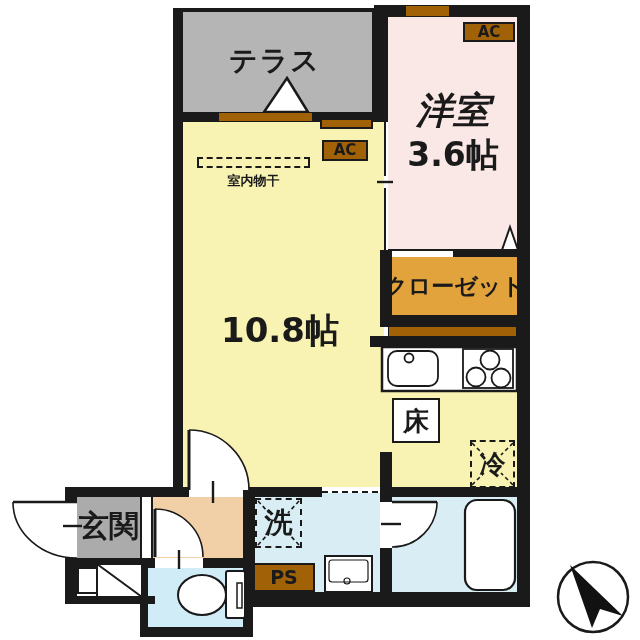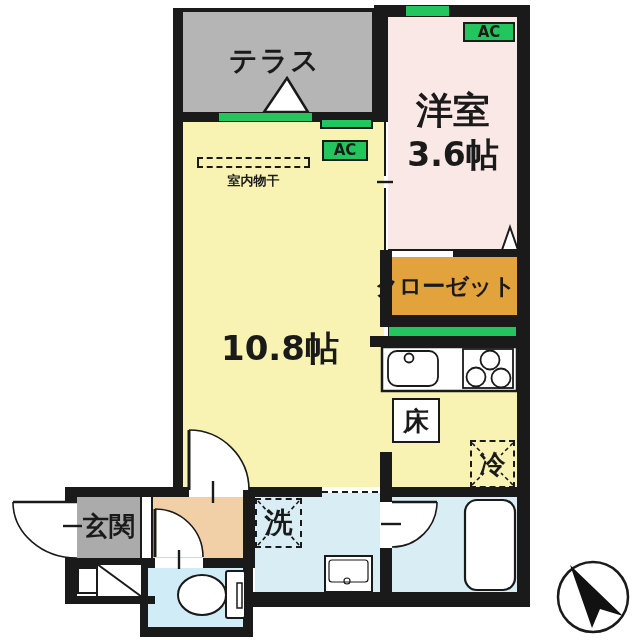--- a/index.html
+++ b/index.html
@@ -1,21 +1,21 @@
 <!DOCTYPE html>
 <html><head>
 <meta charset="utf-8">
 <style>
   html,body{margin:0;padding:0;background:#fff;}
   #plan{position:relative;width:640px;height:640px;background:#ffffff;overflow:hidden;
         font-family:"DejaVu Sans",sans-serif;}
   .floor{position:absolute;}
   .wall{position:absolute;background:#1a1a1a;}
   .thin{position:absolute;background:#1a1a1a;}
-  .wbox{position:absolute;background:#22c55e;border:2px solid #1a1a1a;box-sizing:border-box;}
+  .wbox{position:absolute;background:#a16207;border:2px solid #1a1a1a;box-sizing:border-box;}
   .dbox{position:absolute;border:2px dashed #1a1a1a;box-sizing:border-box;}
   .lbl{position:absolute;display:flex;align-items:center;justify-content:center;
        font-weight:700;color:#1a1a1a;line-height:1;white-space:nowrap;}
   svg.overlay{position:absolute;left:0;top:0;}
 </style>
 </head>
 <body>
 
 <div id="plan">
 
@@ -159,29 +159,30 @@
     </g>
   </svg>
 
   <div class="wbox" style="left:218px;top:112px;width:95px;height:10px;border-width:1.5px;"></div>
   <div class="wbox" style="left:405px;top:5px;width:45px;height:12px;border-width:1.5px;"></div>
   <div class="wbox" style="left:388px;top:326px;width:129px;height:11px;border-width:1.5px;"></div>
   <div class="wbox" style="left:320px;top:118px;width:53px;height:11px;"></div>
 
   <div class="wbox lbl" style="left:463px;top:22px;width:52px;height:20px;font-size:15px;">AC</div>
   <div class="wbox lbl" style="left:322px;top:140px;width:46px;height:21px;font-size:15px;">AC</div>
+  <div class="wbox lbl" style="left:253px;top:563px;width:62px;height:29px;font-size:19px;">PS</div>
   <div class="wbox lbl" style="left:392px;top:398px;width:48px;height:45px;font-size:26px;background:transparent;background-color:#fff;"></div>
   <div class="lbl" style="left:392px;top:398px;width:48px;height:45px;font-size:26px;">床</div>
   <div class="dbox" style="left:470px;top:440px;width:45px;height:48px;"></div>
   <div class="lbl" style="left:470px;top:440px;width:45px;height:48px;font-size:26px;">冷</div>
   <div class="dbox" style="left:255px;top:498px;width:47px;height:50px;"></div>
   <div class="lbl" style="left:255px;top:498px;width:47px;height:50px;font-size:28px;">洗</div>
   <div class="dbox" style="left:197px;top:157px;width:113px;height:11px;"></div>
 
   <div class="lbl" style="left:217px;top:44px;width:116px;height:34px;font-size:28px;letter-spacing:2px;">テラス</div>
-  <div class="lbl" style="left:400px;top:88px;width:106px;height:44px;font-size:37px;">洋室</div>
+  <div class="lbl" style="left:400px;top:88px;width:106px;height:44px;font-size:37px;font-style:italic;">洋室</div>
   <div class="lbl" style="left:398px;top:134px;width:110px;height:40px;font-size:33px;">3.6帖</div>
   <div class="lbl" style="left:195px;top:169px;width:117px;height:22px;font-size:13px;">室内物干</div>
-  <div class="lbl" style="left:200px;top:310px;width:160px;height:40px;font-size:34px;margin-top:18px;">10.8帖</div>
-  <div class="lbl" style="left:384px;top:270px;width:123px;height:32px;font-size:23px;">クローゼット</div>
-  <div class="lbl" style="left:79px;top:511px;width:60px;height:30px;font-size:26px;">玄関</div>
+  <div class="lbl" style="left:200px;top:310px;width:160px;height:40px;font-size:34px;">10.8帖</div>
+  <div class="lbl" style="left:393px;top:270px;width:123px;height:32px;font-size:23px;">クローゼット</div>
+  <div class="lbl" style="left:79px;top:511px;width:60px;height:30px;font-size:30px;">玄関</div>
 
 </div>
 
 </body></html>

